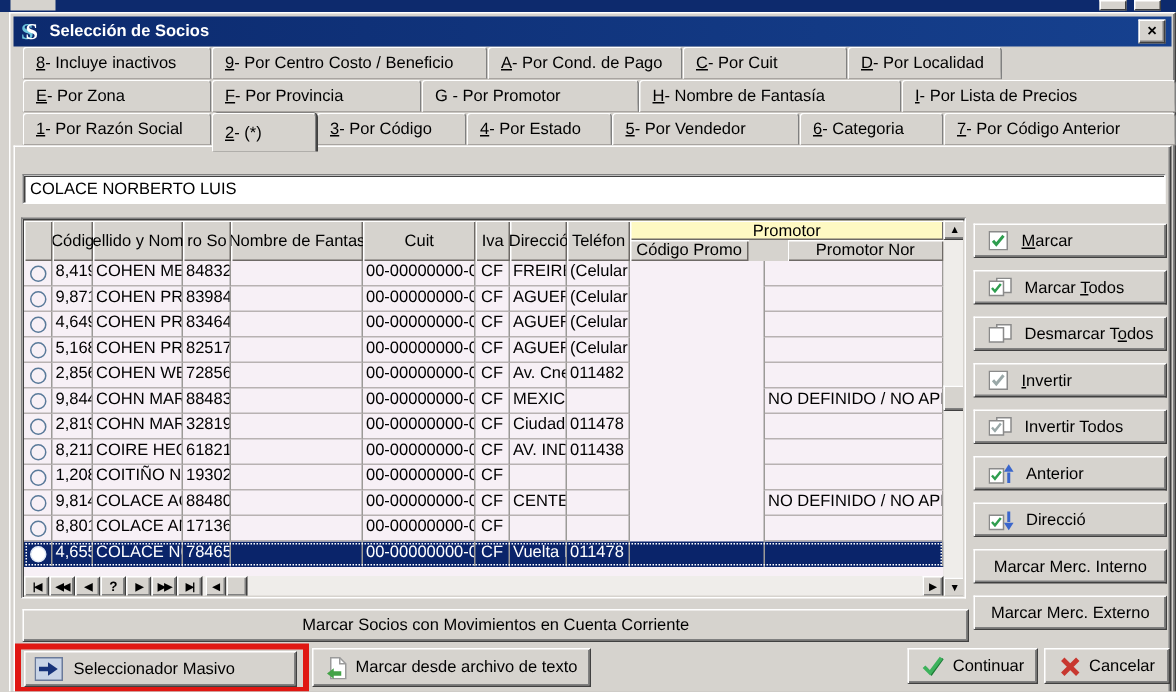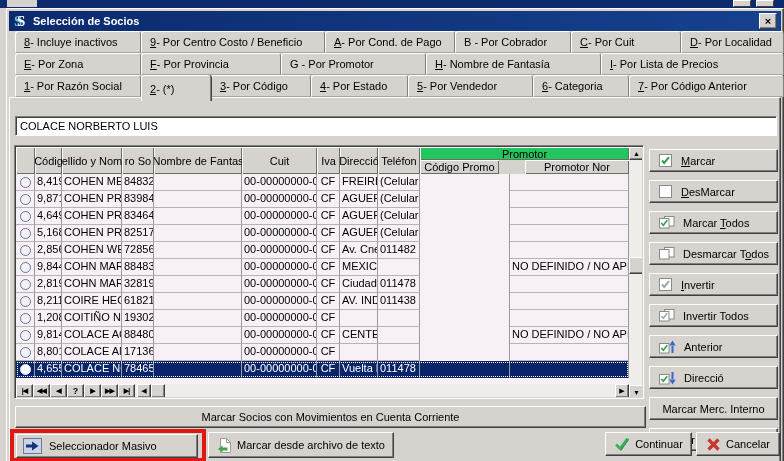--- a/index.html
+++ b/index.html
@@ -35,21 +35,21 @@
   .searchbox{left:8px;top:107px;width:762px;height:20px;background:#fff;z-index:5;
              font-family:"Liberation Sans",sans-serif;font-size:11px;padding:2px 4px;}
   
   .grid{left:7px;top:136px;width:630px;height:254px;background:#d6d3ce;z-index:5;}
   .ginner{position:absolute;inset:1px;overflow:hidden;}
   .ghead{position:absolute;left:0;top:0;width:613px;height:27px;display:flex;}
   .hcell{box-sizing:border-box;height:27px;background:#d6d3ce;display:flex;align-items:center;
          justify-content:center;overflow:hidden;white-space:nowrap;
          box-shadow:inset 1px 1px 0 #fff,inset -1px -1px 0 #6e6a66;}
   .hgroup{box-sizing:border-box;height:27px;display:flex;flex-direction:column;}
-  .hgrouptop{box-sizing:border-box;height:13px;background:#22c55e;display:flex;align-items:center;justify-content:center;
+  .hgrouptop{box-sizing:border-box;height:13px;background:#fef9c3;display:flex;align-items:center;justify-content:center;
          box-shadow:inset 1px 1px 0 #fff,inset -1px -1px 0 #6e6a66;}
   .hgroupbottom{display:flex;height:14px;gap:26px;}
   .hsub{box-sizing:border-box;height:14px;background:#d6d3ce;display:flex;align-items:center;justify-content:center;
         overflow:hidden;white-space:nowrap;box-shadow:inset 1px 1px 0 #fff,inset -1px -1px 0 #6e6a66;}
   .gbody{position:absolute;left:0;top:27px;width:613px;height:210px;background:#f7f0f6;}
   .grow{display:flex;height:17px;box-sizing:border-box;}
   .gcell{box-sizing:border-box;height:17px;line-height:15px;padding:0 2px;overflow:hidden;white-space:nowrap;
          border-right:1px solid #9c9a97;border-bottom:1px solid #b8b2b2;}
   .gcell.nr{border-bottom:none;}
   .grow.sel{background:#0a246a;color:#fff;outline:1px dotted #fff;outline-offset:-2px;}
@@ -98,21 +98,20 @@
       <span class="title">Selección de Socios</span>
       <div class="btn raised closebtn">
         <span>×</span>
       </div>
     </div>
 
     <div id="tabrow0" class="abs tabrow" style="top:22px">
         <div class="tab" style="width: 126px;"><u>8</u> - Incluye inactivos</div>
         <div class="tab" style="width: 184px;"><u>9</u> - Por Centro Costo / Beneficio</div>
         <div class="tab" style="width: 130px;"><u>A</u> - Por Cond. de Pago</div>
-        <div class="tab" style="width: 116px;">B - Por Cobrador</div>
         <div class="tab" style="width: 110px;"><u>C</u> - Por Cuit</div>
         <div class="tab" style="width: 103px;"><u>D</u> - Por Localidad</div>
       </div>
     <div id="tabrow1" class="abs tabrow" style="top:44px">
         <div class="tab" style="width: 126px;"><u>E</u> - Por Zona</div>
         <div class="tab" style="width: 140px;"><u>F</u> - Por Provincia</div>
         <div class="tab" style="width: 145px;">G - Por Promotor</div>
         <div class="tab" style="width: 175px;"><u>H</u> - Nombre de Fantasía</div>
         <div class="tab" style="width: 183px;"><u>I</u> - Por Lista de Precios</div>
       </div>
@@ -361,28 +360,20 @@
           <span style="display: inline-flex;">
             <svg width="14" height="13">
               <rect x="0.5" y="0.5" width="12" height="12" fill="#fff" stroke="#8a8a8a"></rect>
               <path d="M3 6.5 L5.2 9 L10 3.2" stroke="#2f9e4f" stroke-width="2" fill="none"></path>
             </svg>
           </span>
           <span><u>M</u>arcar</span>
         </div>
         <div class="btn raised sbutton">
           <span style="display: inline-flex;">
-            <svg width="14" height="13">
-              <rect x="0.5" y="0.5" width="12" height="12" fill="#fff" stroke="#8a8a8a"></rect>
-            </svg>
-          </span>
-          <span><u>D</u>esMarcar</span>
-        </div>
-        <div class="btn raised sbutton">
-          <span style="display: inline-flex;">
             <svg width="16" height="13">
               <rect x="5.5" y="0.5" width="9.5" height="9.5" fill="#fff" stroke="#8a8a8a"></rect>
               <rect x="0.5" y="2.5" width="9.5" height="9.5" fill="#fff" stroke="#8a8a8a"></rect>
               <path d="M2.3 7 L4.3 9.2 L8.2 4.3" stroke="#2f9e4f" stroke-width="1.6" fill="none"></path>
             </svg>
           </span>
           <span>Marcar <u>T</u>odos</span>
         </div>
         <div class="btn raised sbutton">
           <span style="display: inline-flex;">

